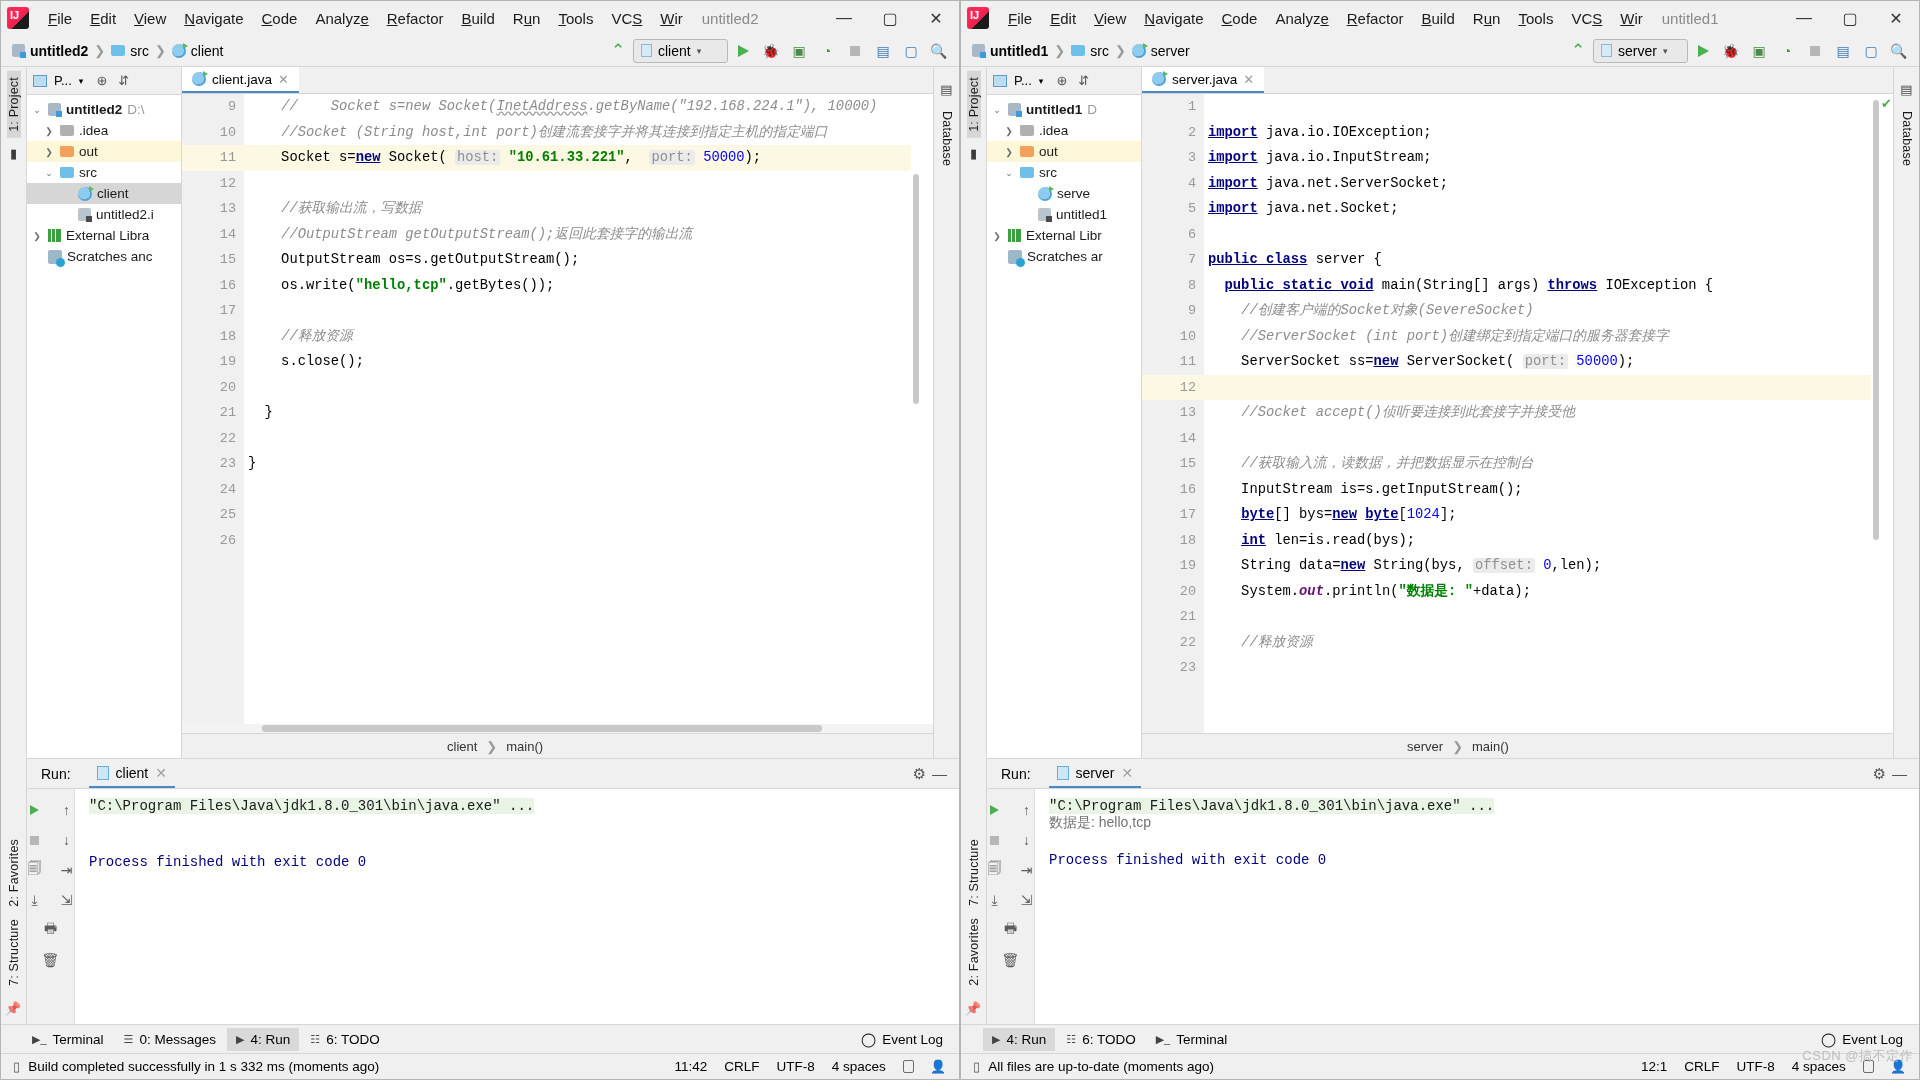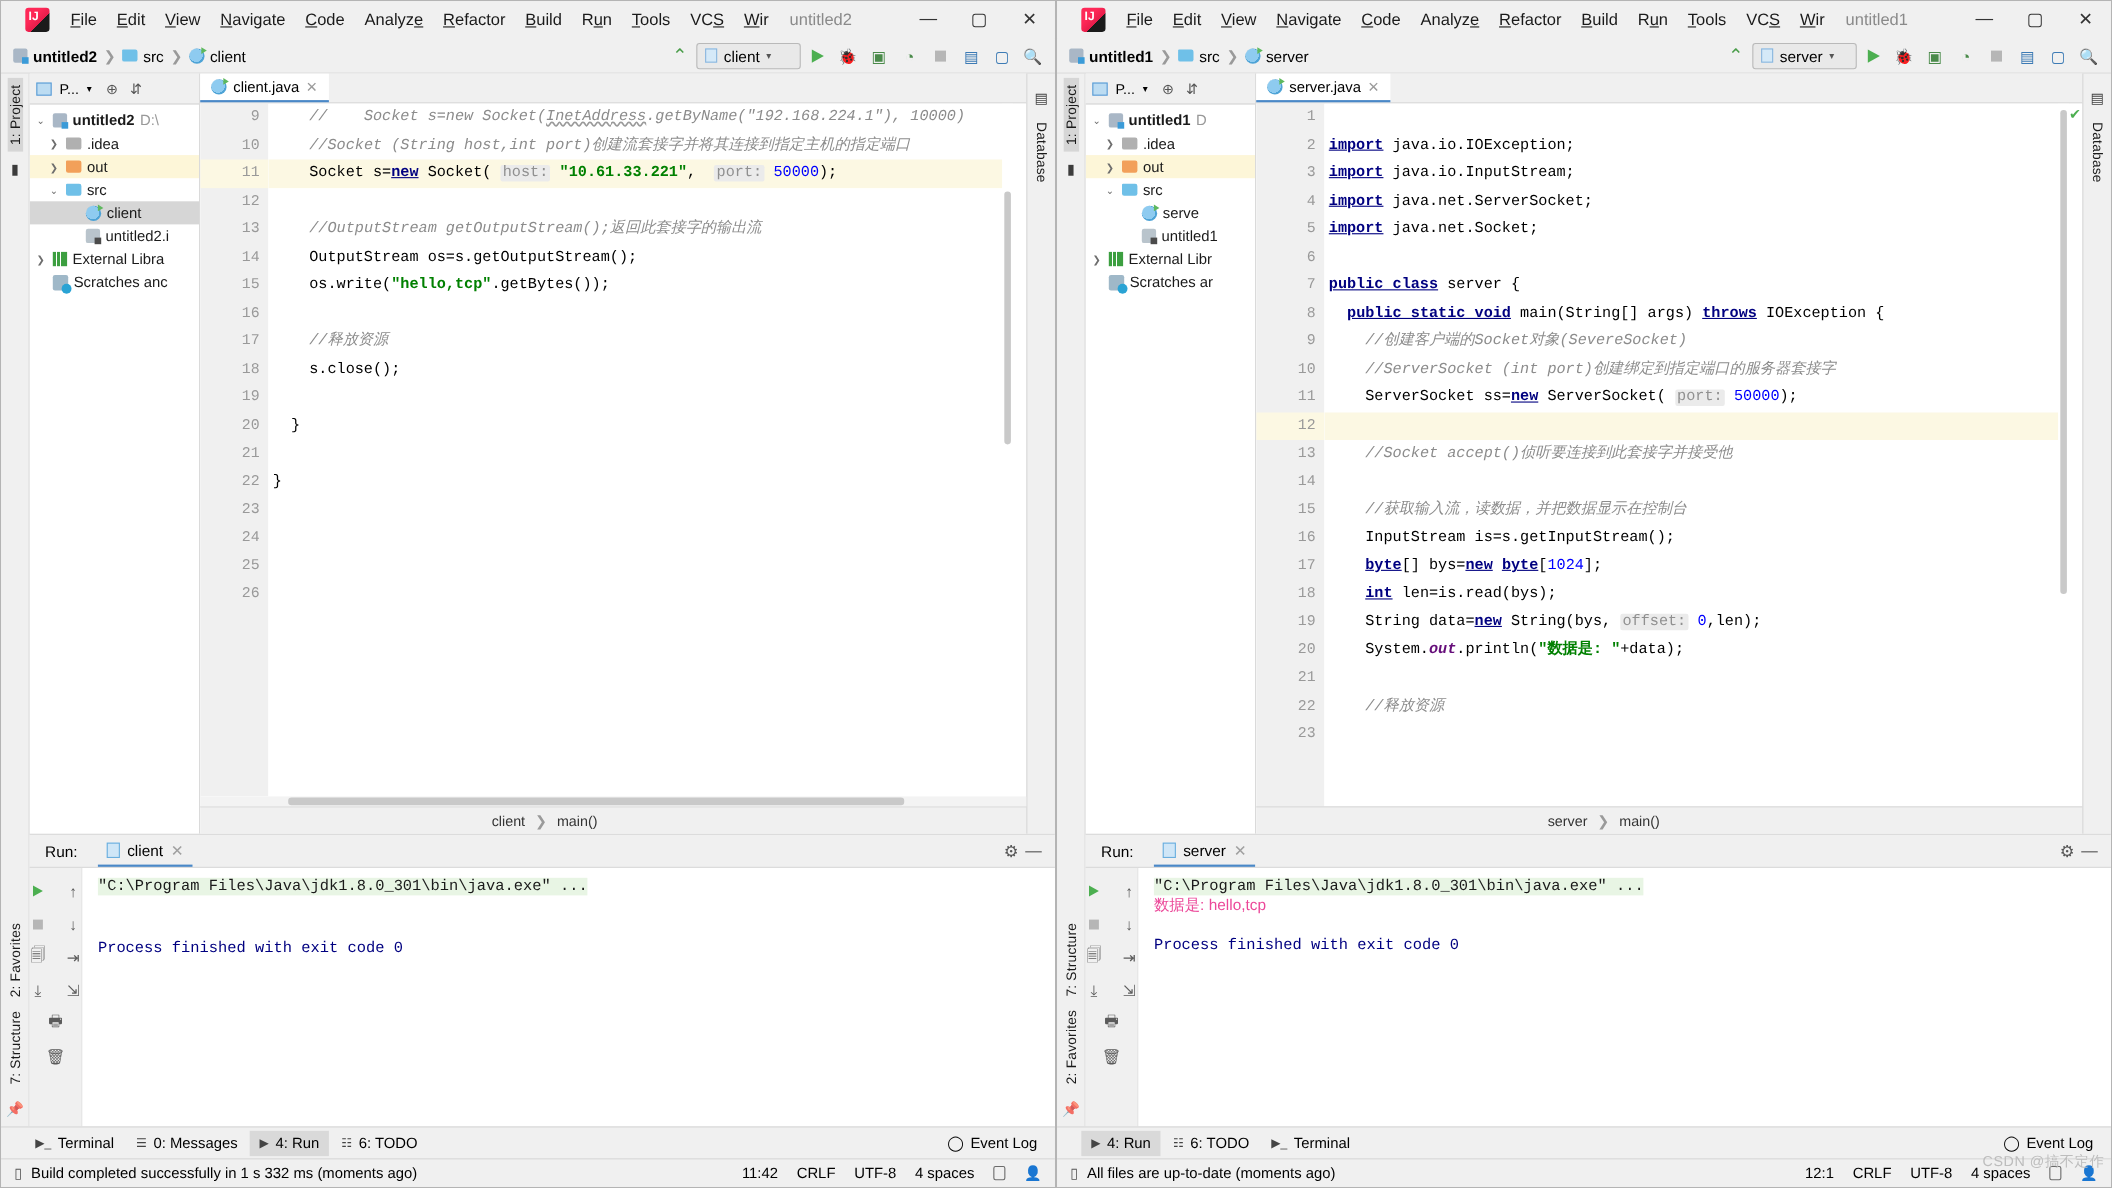--- a/index.html
+++ b/index.html
@@ -7,21 +7,21 @@
     font-family:"Liberation Sans", sans-serif; background:#f2f2f2; }
   body { display:flex; }
 
   .win { height:1080px; display:flex; flex-direction:column; background:#f0f0f0;
          border:1px solid #b4b4b4; position:relative; }
   .win-left  { width:960px; }
   .win-right { width:960px; }
 
   
   .menubar { height:34px; display:flex; align-items:center; background:#f0f0f0;
-             padding-left:22px; font-size:15px; color:#1a1a1a; flex:none;justify-content:flex-end; }
+             padding-left:6px; font-size:15px; color:#1a1a1a; flex:none;justify-content:flex-end; }
   .ij-logo { width:22px; height:22px; margin-right:10px; position:relative;
              background:linear-gradient(135deg,#fe2857 0%,#fe2857 35%,#e81e4b 60%,#1b1b1b 60%);
              border-radius:3px; }
   .ij-logo:after{content:"IJ"; position:absolute; left:3px; top:2px; font-size:11px;
              font-weight:bold; color:#fff; font-family:"Liberation Sans",sans-serif;}
   .menu-item { padding:3px 9px; cursor:default; white-space:nowrap; }
   .menu-item .u { text-decoration:underline; }
   .win-title { color:#8a8a8a; font-size:15px; margin-left:10px; }
   .wbtns { margin-left:auto; display:flex; }
   .wbtn { width:46px; height:32px; display:flex; align-items:center; justify-content:center;
@@ -131,21 +131,21 @@
   .runhdr .right{margin-left:auto;display:flex;gap:6px;padding-right:12px;color:#555;font-size:15px;}
   .runbody{flex:1;display:flex;min-height:0;}
   .runtools{width:48px;flex:none;display:flex;flex-direction:column;align-items:center;gap:0;
             background:#f0f0f0;border-right:1px solid #e2e2e2;padding-top:6px;}
   .rtrow{display:flex;gap:10px;}
   .rtico{width:22px;height:30px;display:flex;align-items:center;justify-content:center;
          font-size:14px;color:#5b5b5b;}
   .console{flex:1;background:#fff;padding:9px 0 0 14px;font-family:"Liberation Mono",monospace;
            font-size:14px;color:#000080;min-width:0;overflow:hidden;}
   .console .cmd{background:#e8f5e4;color:#1a1a1a;display:inline;}
-  .console .zh{color:#ec4899;font-family:"Liberation Sans",sans-serif;}
+  .console .zh{color:#737373;font-family:"Liberation Sans",sans-serif;}
   .console .blank{height:20px;}
 
   
   .toolwin{height:29px;display:flex;align-items:center;background:#f0f0f0;
            border-top:1px solid #d6d6d6;font-size:13.5px;padding-left:22px;gap:2px;flex:none;}
   .tw{display:flex;align-items:center;gap:6px;padding:4px 9px;}
   .tw.on{background:#d9d9d9;}
   .statusbar{height:26px;display:flex;align-items:center;background:#f0f0f0;
              border-top:1px solid #d6d6d6;font-size:13.5px;padding-left:12px;gap:8px;flex:none;
              position:relative;}
@@ -325,20 +325,21 @@
                 <div class="gline">23</div>
                 <div class="gline">24</div>
                 <div class="gline">25</div>
                 <div class="gline">26</div>
               </div>
             <div class="codearea" id="codeL">
                 <div class="cline">    <span class="cmt">//    Socket s=new Socket(<span class="squig">InetAddress</span>.getByName("192.168.224.1"), 10000)</span></div>
                 <div class="cline">    <span class="cmt">//Socket (String host,int port)创建流套接字并将其连接到指定主机的指定端口</span></div>
                 <div class="cline cur">    Socket s=<span class="kw">new</span> Socket( <span class="hint">host:</span> <span class="str">"10.61.33.221"</span>,  <span class="hint">port:</span> <span class="num">50000</span>);</div>
                 <div class="cline">&nbsp;</div>
+                <div class="cline">    <span class="cmt">//获取输出流，写数据</span></div>
                 <div class="cline">    <span class="cmt">//OutputStream getOutputStream();返回此套接字的输出流</span></div>
                 <div class="cline">    OutputStream os=s.getOutputStream();</div>
                 <div class="cline">    os.write(<span class="str">"hello,tcp"</span>.getBytes());</div>
                 <div class="cline">&nbsp;</div>
                 <div class="cline">    <span class="cmt">//释放资源</span></div>
                 <div class="cline">    s.close();</div>
                 <div class="cline">&nbsp;</div>
                 <div class="cline">  }</div>
                 <div class="cline">&nbsp;</div>
                 <div class="cline">}</div>

